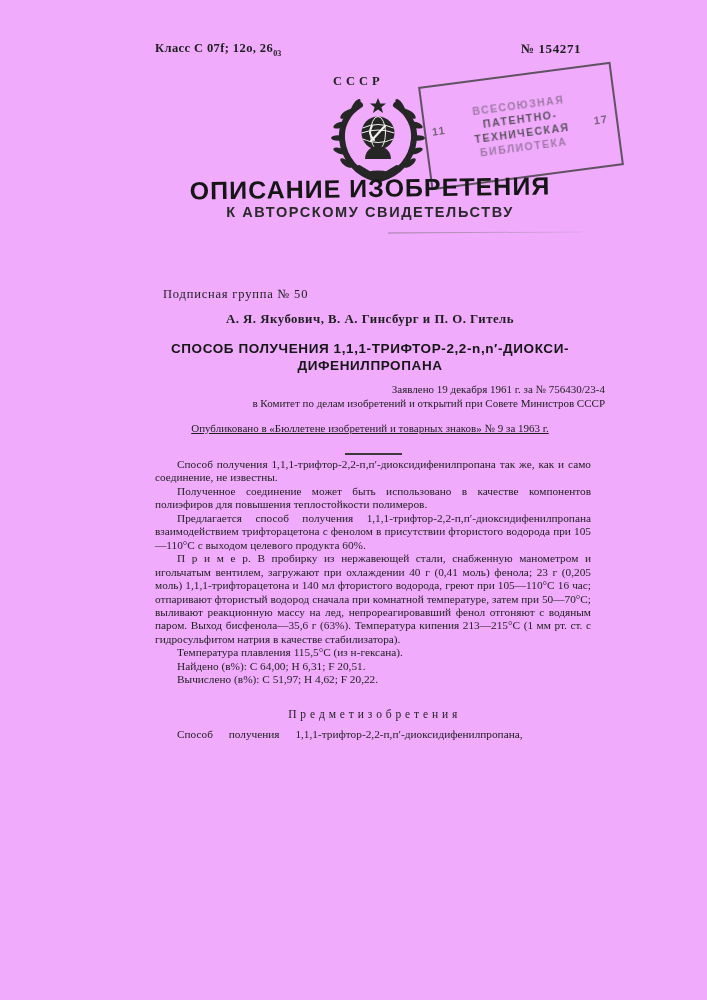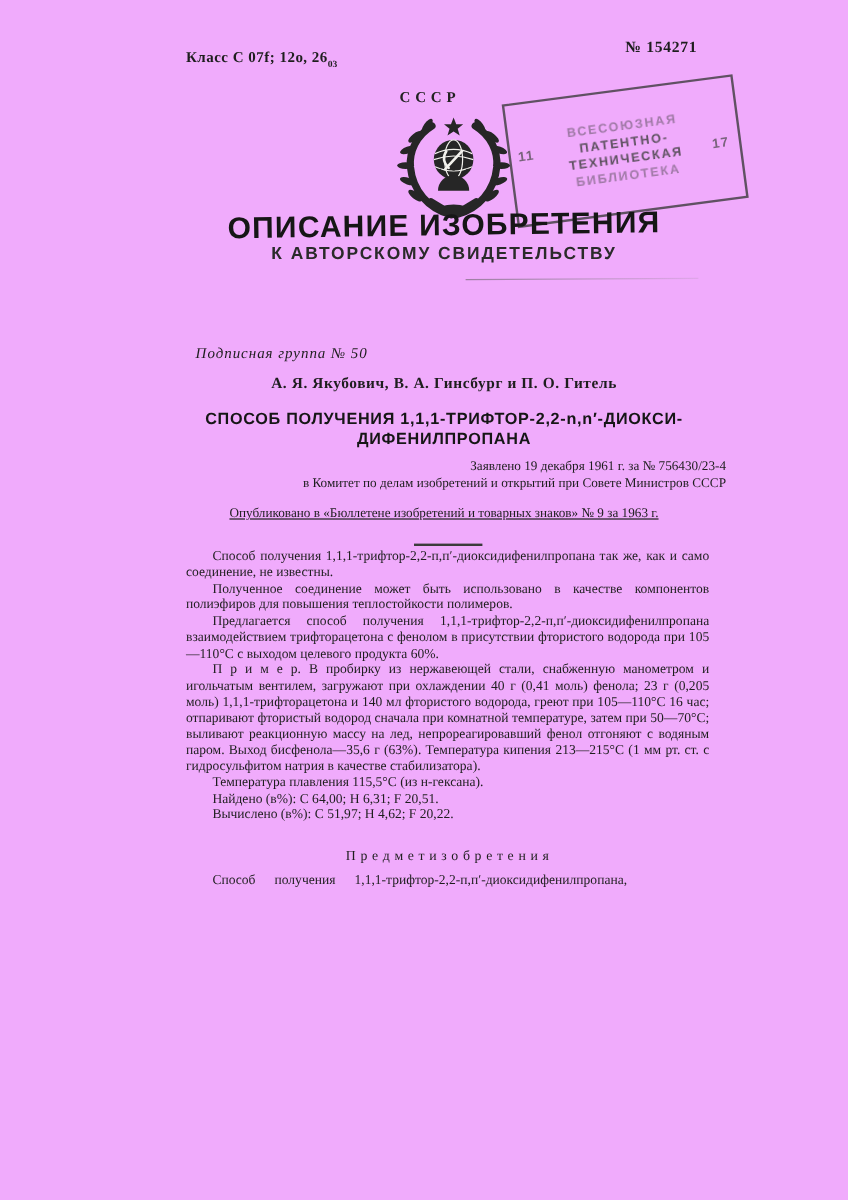--- a/index.html
+++ b/index.html
@@ -5,21 +5,21 @@
   html,body{margin:0;padding:0;background:#ffffff;}
   .page{
     position:relative;width:707px;height:1000px;margin:0 auto;
     background:#f0abfc;color:#1e1e1e;overflow:hidden;
     font-family:"Liberation Serif",serif;
   }
   .abs{position:absolute;}
   
   .class-line{left:155px;top:41px;font-size:12.5px;font-weight:bold;letter-spacing:.4px;}
   .class-sub{font-size:8px;vertical-align:sub;letter-spacing:0;}
-  .doc-number{left:521px;top:31px;font-size:13px;font-weight:bold;letter-spacing:.6px;}
+  .doc-number{left:521px;top:41px;font-size:13px;font-weight:bold;letter-spacing:.6px;}
   
   .country{left:333px;top:74px;font-family:Liberation Serif, serif;
     font-size:12.5px;font-weight:bold;letter-spacing:4px;color:#222;}
   .emblem{left:329px;top:97px;}
   
   .stamp{
     left:424px;top:74px;width:190px;height:100px;
     transform:rotate(-7.5deg);transform-origin:center;
     border:2px solid rgba(55,55,55,.78);
     display:flex;flex-direction:column;justify-content:center;align-items:center;
@@ -43,21 +43,21 @@
     left:135px;top:204px;width:470px;text-align:center;
     font-family:"Liberation Sans",sans-serif;font-weight:bold;
     font-size:14.5px;letter-spacing:1.6px;color:#2a2a2a;white-space:nowrap;
   }
   .scan-line{
     left:388px;top:232px;width:194px;height:1px;
     background:linear-gradient(90deg,rgba(90,90,90,.55),rgba(120,120,120,.35) 60%,rgba(130,130,130,.15));
     transform:rotate(-.3deg);
   }
   
-  .group-line{left:163px;top:287px;font-style:italic;font-size:12.5px;letter-spacing:.8px;}
+  .group-line{left:163px;top:287px;font-size:12.5px;letter-spacing:.8px;}
   .authors{left:135px;top:312px;width:470px;text-align:center;
     font-weight:bold;font-size:12.8px;letter-spacing:.5px;}
   .inv-title{left:135px;top:340px;width:470px;text-align:center;
     font-family:"Liberation Sans",sans-serif;font-weight:bold;
     font-size:13.5px;letter-spacing:.6px;line-height:17px;color:#161616;}
   .filed{left:135px;top:383px;width:470px;text-align:right;
     font-size:11px;line-height:13.5px;}
   .published{left:135px;top:422px;width:470px;text-align:center;font-size:11px;text-decoration:underline;}
   .divider{left:345px;top:453px;width:57px;height:2px;background:#3b3b3b;}
   

